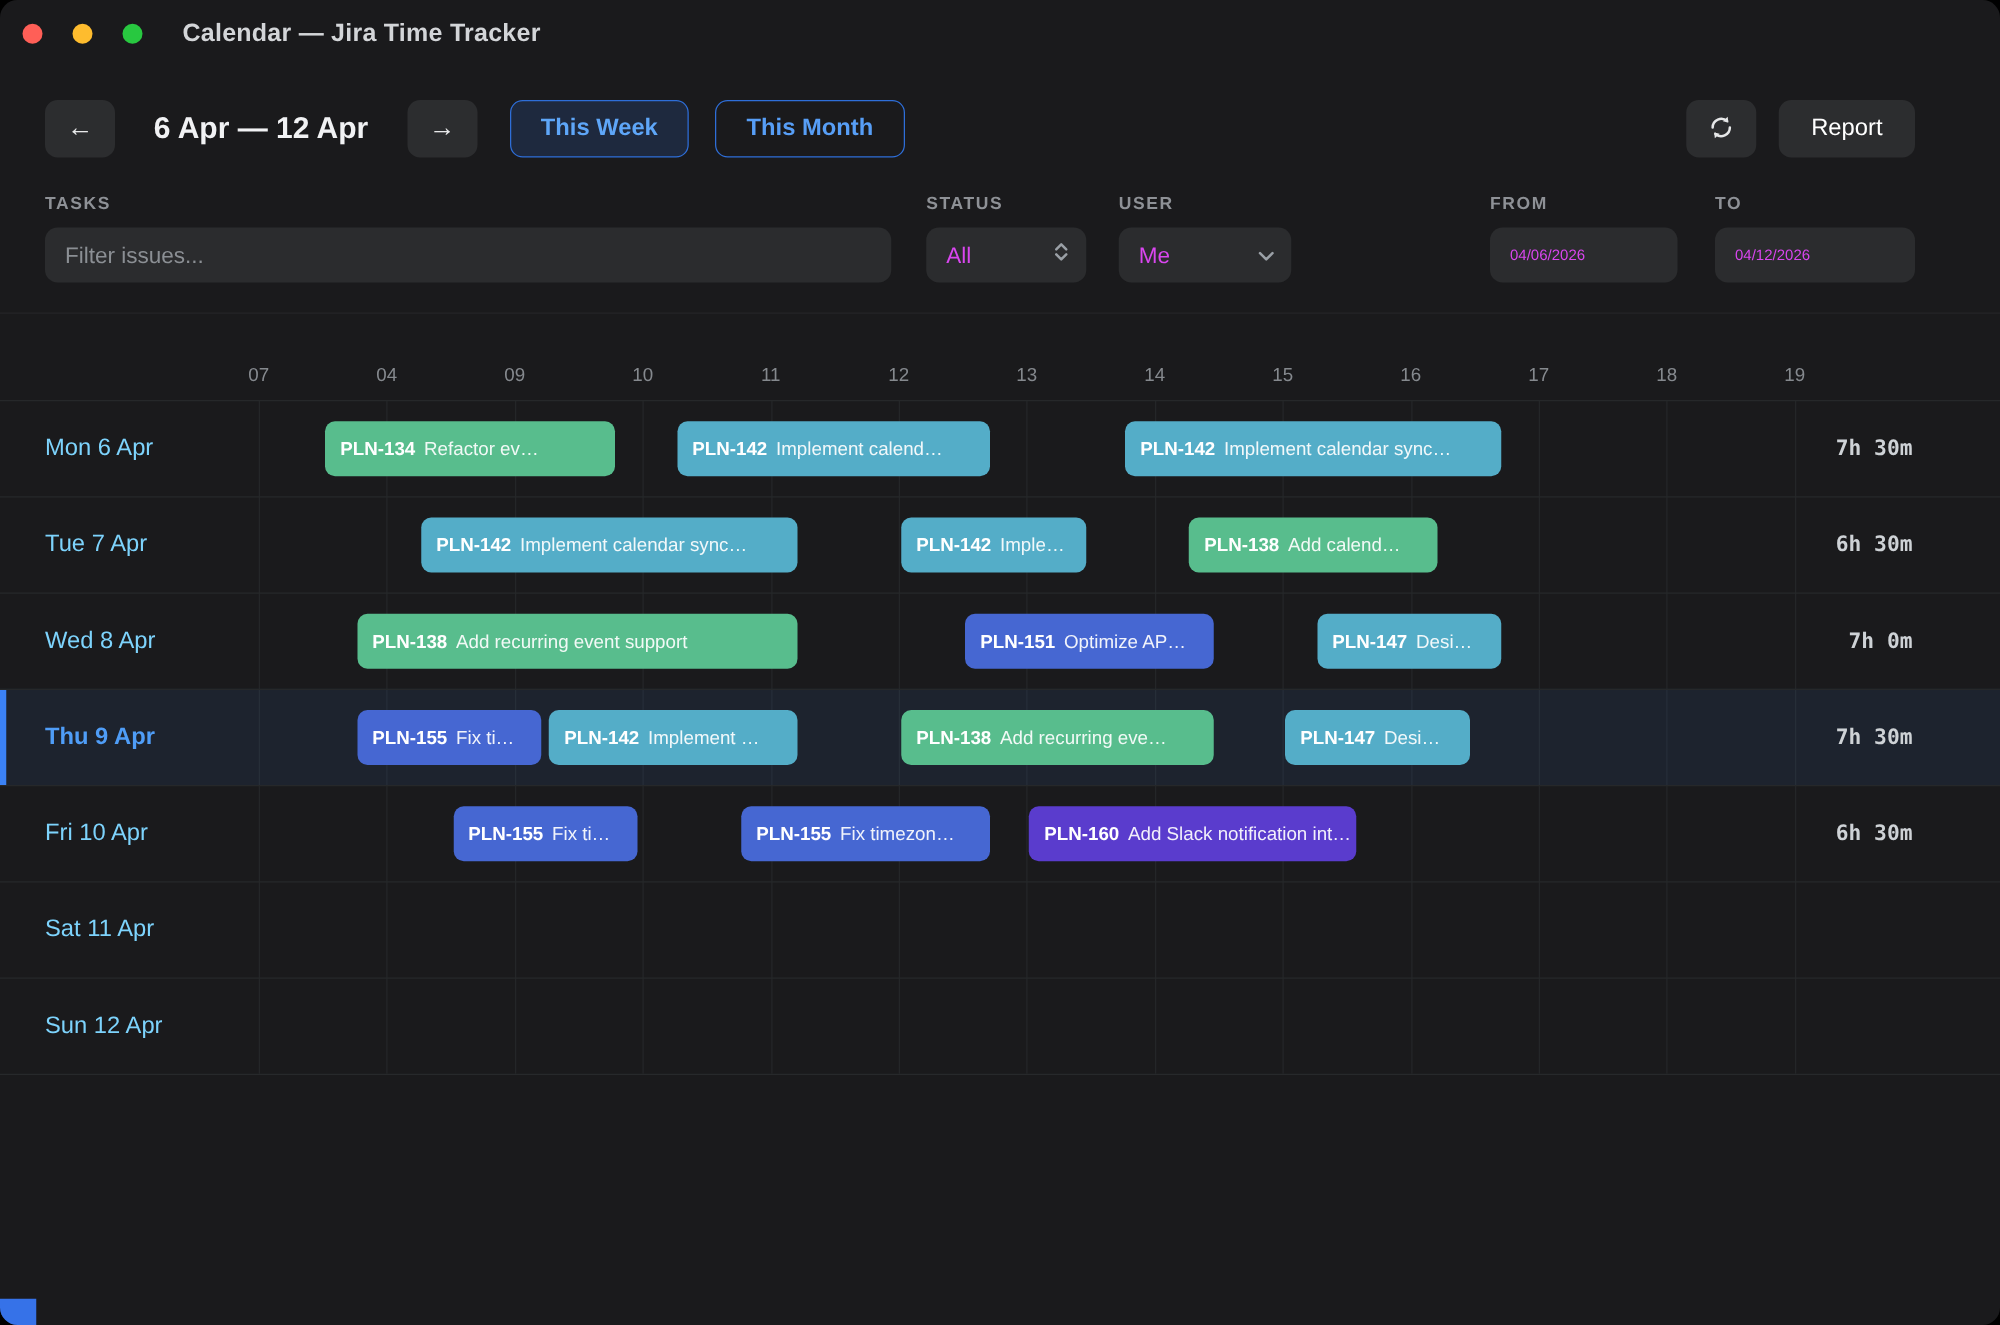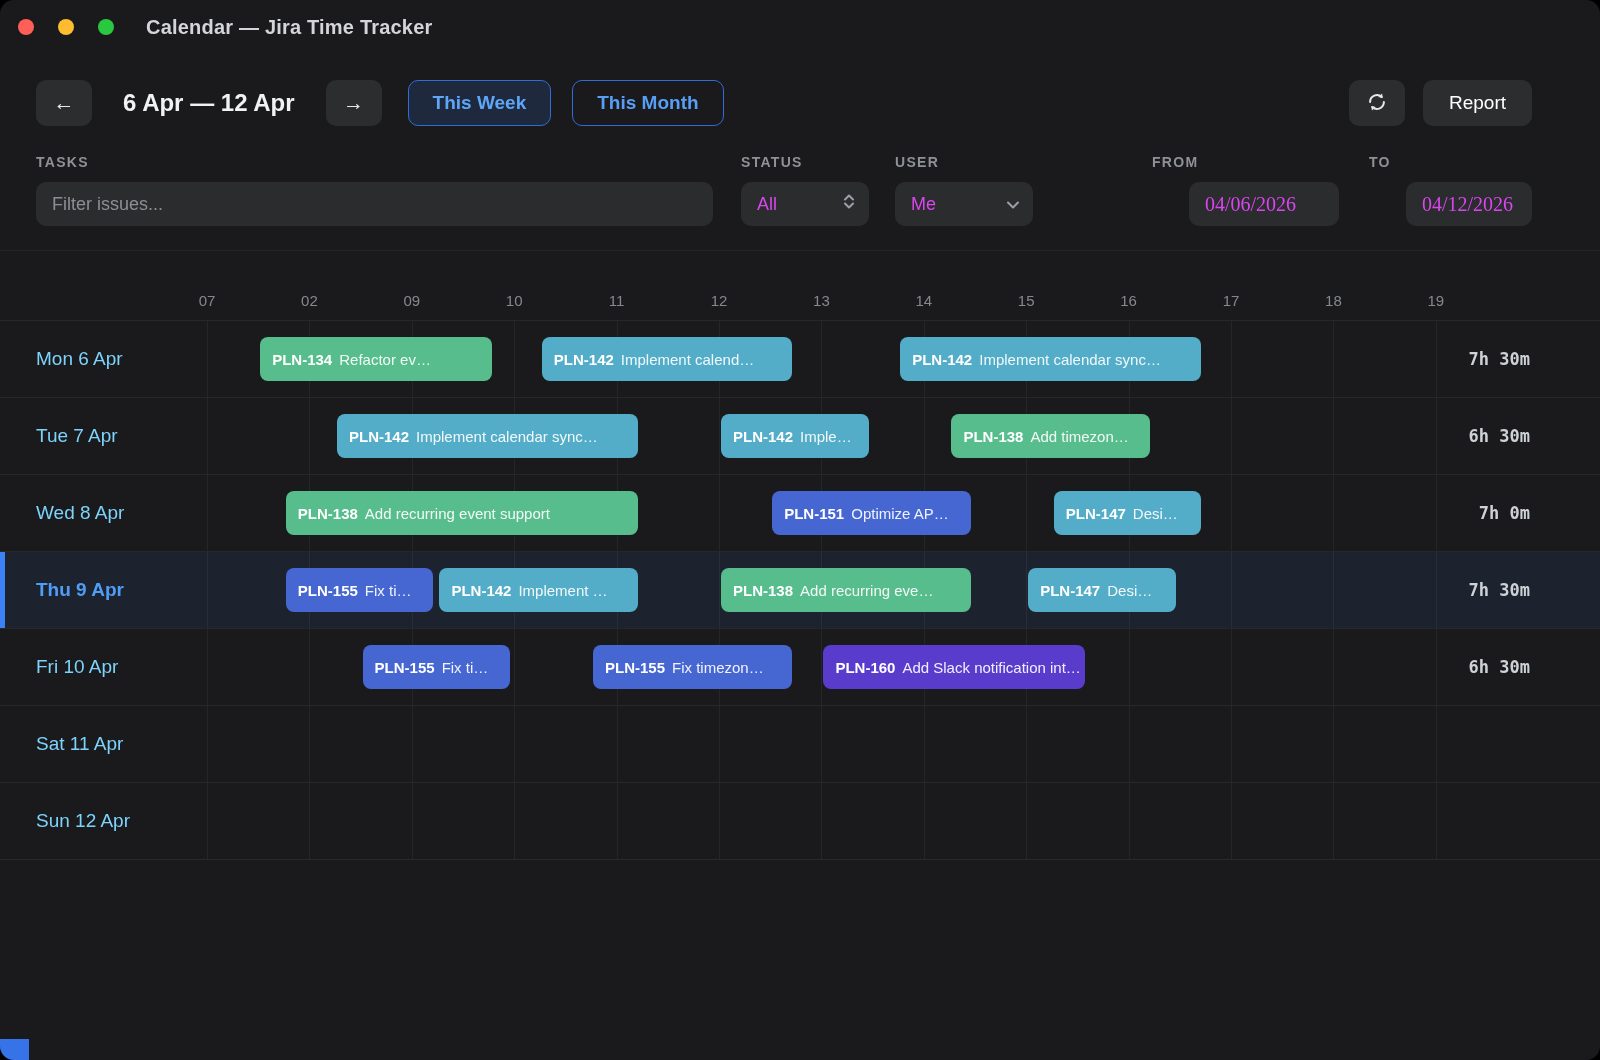--- a/index.html
+++ b/index.html
@@ -34,23 +34,23 @@
   .filters { display:flex; margin-top:28px; padding:0 68px 0 36px; align-items:flex-start; }
   .fcol { display:flex; flex-direction:column; }
   .flabel { font-size:14px; font-weight:700; letter-spacing:1.3px; color:#8e9196; margin-bottom:10px; height:18px; }
   .finput, .fselect, .fdate { height:44px; background:#2b2c2e; border:none; border-radius:10px;
                               color:#d946ef; font-size:18px; }
   .finput { width:677px; padding:0 16px; outline:none; font-family:"Liberation Sans",sans-serif; }
   .finput::placeholder { color:#8b8f94; }
   .fcol.status { margin-left:28px; } .fcol.status .fselect { width:128px; }
   .fcol.user { margin-left:26px;justify-content:center; } .fcol.user .fselect { width:138px; }
   .fcol.from { margin-left:auto; } .fcol.from .fdate { width:150px; }
-  .fcol.to { margin-left:30px; } .fcol.to .fdate { width:126px; }
+  .fcol.to { margin-left:30px; } .fcol.to .fdate { width:160px; }
   .fselect { display:flex; align-items:center; justify-content:space-between; padding:0 13px 0 16px; }
-  .fdate { padding:0 16px; outline:none; font-family:Liberation Serif, serif; font-size:20px;margin-left:37px; }
+  .fdate { padding:0 16px; outline:none; font-family:Liberation Sans, sans-serif; font-size:12px; }
 
   
   .calendar { position:absolute; top:250px; left:0; right:0; border-top:1px solid #242527; }
   .hours-row { position:relative; height:69px; }
   .hour-label { position:absolute; top:41px; transform:translateX(-50%); color:#85898e; font-size:15px; }
   .rows { position:relative; border-bottom:1px solid #27292b; }
   .gridlines { position:absolute; top:0; bottom:0; left:0; right:0; pointer-events:none; }
   .gridline { position:absolute; top:0; bottom:0; width:1px; background:#242628; }
   .day-row { position:relative; height:77px; border-top:1px solid #26282a; }
   .day-label { position:absolute; left:36px; top:50%; transform:translateY(-50%);
@@ -142,21 +142,21 @@
     </div>
     <div class="fcol to">
       <div class="flabel">TO</div>
       <input class="fdate" type="text" value="04/12/2026" style="">
     </div>
   </div>
 
   <div class="calendar">
     <div class="hours-row">
         <span class="hour-label" style="left: 207px;">07</span>
-        <span class="hour-label" style="left: 309.4px;">02</span>
+        <span class="hour-label" style="left: 309.4px;">04</span>
         <span class="hour-label" style="left: 411.8px;">09</span>
         <span class="hour-label" style="left: 514.2px;">10</span>
         <span class="hour-label" style="left: 616.6px;">11</span>
         <span class="hour-label" style="left: 719px;">12</span>
         <span class="hour-label" style="left: 821.4px;">13</span>
         <span class="hour-label" style="left: 923.8px;">14</span>
         <span class="hour-label" style="left: 1026.2px;">15</span>
         <span class="hour-label" style="left: 1128.6px;">16</span>
         <span class="hour-label" style="left: 1231px;">17</span>
         <span class="hour-label" style="left: 1333.4px;">18</span>
@@ -199,21 +199,21 @@
           <div class="event" style="left: 337px; width: 301.2px; background: rgb(84, 173, 200);">
             <span class="ekey">PLN-142</span>
             <span class="etitle">Implement calendar sync…</span>
           </div>
           <div class="event" style="left: 721px; width: 147.6px; background: rgb(84, 173, 200);">
             <span class="ekey">PLN-142</span>
             <span class="etitle">Imple…</span>
           </div>
           <div class="event" style="left: 951.4px; width: 198.8px; background: rgb(88, 189, 141);">
             <span class="ekey">PLN-138</span>
-            <span class="etitle">Add timezon…</span>
+            <span class="etitle">Add calend…</span>
           </div>
           <span class="total">6h 30m</span>
         </div>
         <div class="day-row">
           <span class="day-label">Wed 8 Apr</span>
           <div class="event" style="left: 285.8px; width: 352.4px; background: rgb(88, 189, 141);">
             <span class="ekey">PLN-138</span>
             <span class="etitle">Add recurring event support</span>
           </div>
           <div class="event" style="left: 772.2px; width: 198.8px; background: rgb(70, 103, 210);">

